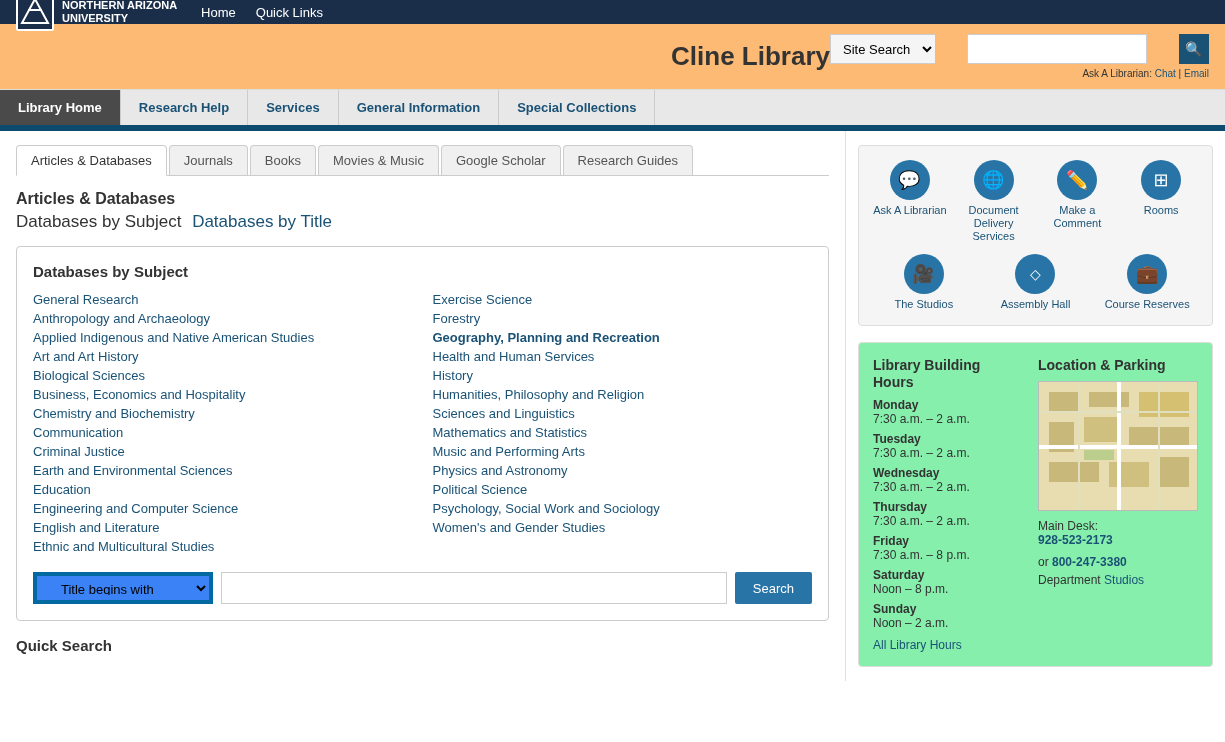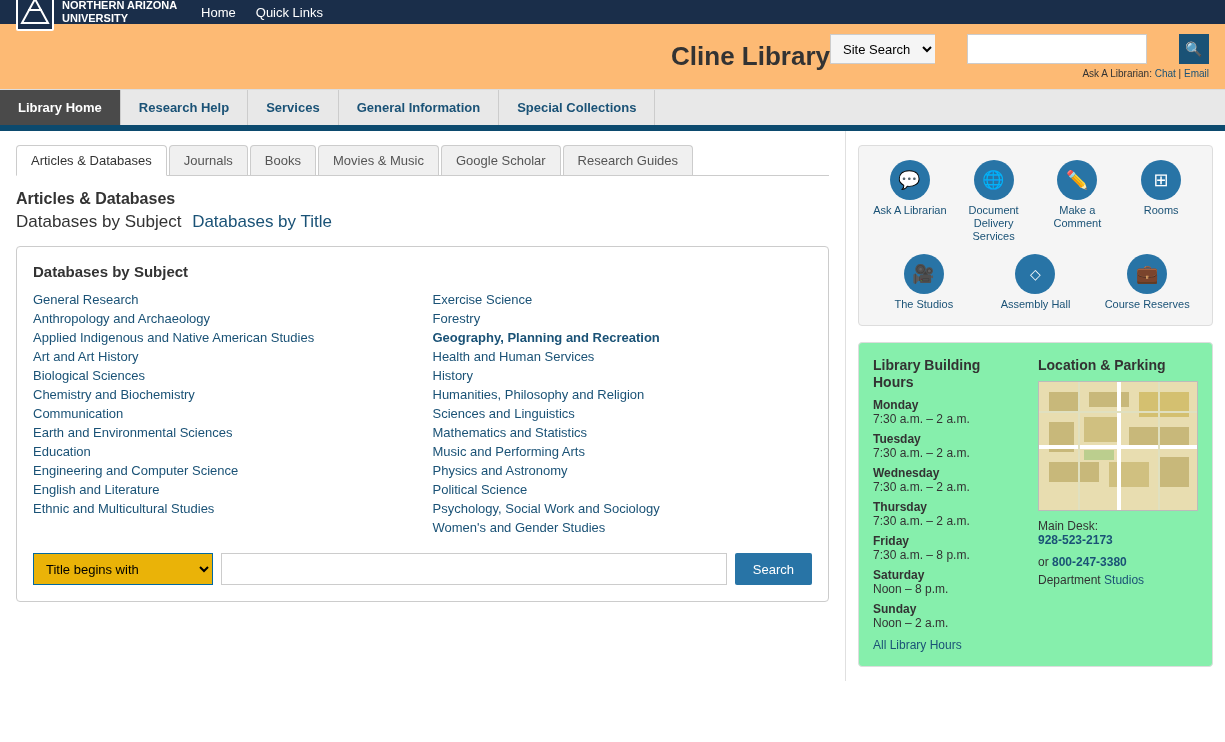--- a/index.html
+++ b/index.html
@@ -214,25 +214,25 @@
     .db-col a.bold { font-weight: bold; }
 
     
     .search-row {
       display: flex;
       align-items: center;
       gap: 8px;
       margin-top: 14px;
     }
     .title-select {
-      border: 1px solid #0369a1;
-      padding: 5px 8px;
+      border: 4px solid #0369a1;
+      padding: 5px 20px;
       font-size: 13px;
       height: 32px;
-      background: #eab308;
+      background: #3b82f6;
       min-width: 180px;
     }
     .title-input {
       flex: 1;
       border: 1px solid #ccc;
       padding: 5px 8px;
       font-size: 13px;
       height: 32px;
     }
     .search-btn {
@@ -442,22 +442,24 @@
 
     <div class="db-box">
       <h3>Databases by Subject</h3>
       <div class="db-columns">
         <div class="db-col">
           <a href="#">General Research</a>
           <a href="#">Anthropology and Archaeology</a>
           <a href="#">Applied Indigenous and Native American Studies</a>
           <a href="#">Art and Art History</a>
           <a href="#">Biological Sciences</a>
+          <a href="#">Business, Economics and Hospitality</a>
           <a href="#">Chemistry and Biochemistry</a>
           <a href="#">Communication</a>
+          <a href="#">Criminal Justice</a>
           <a href="#">Earth and Environmental Sciences</a>
           <a href="#">Education</a>
           <a href="#">Engineering and Computer Science</a>
           <a href="#">English and Literature</a>
           <a href="#">Ethnic and Multicultural Studies</a>
         </div>
         <div class="db-col">
           <a href="#">Exercise Science</a>
           <a href="#">Forestry</a>
           <a href="#" class="bold">Geography, Planning and Recreation</a>
@@ -476,20 +478,21 @@
 
       <div class="search-row">
         <select class="title-select">
           <option>Title begins with</option>
         </select>
         <input type="text" class="title-input" style="">
         <button class="search-btn">Search</button>
       </div>
     </div>
 
+    <div class="quick-search-title">Quick Search</div>
   </div>
 
   <div class="sidebar">
 
     <div class="sidebar-widget">
       <div class="icon-grid">
         <div class="icon-item">
           <div class="icon-circle">💬</div>
           <span>Ask A Librarian</span>
         </div>

